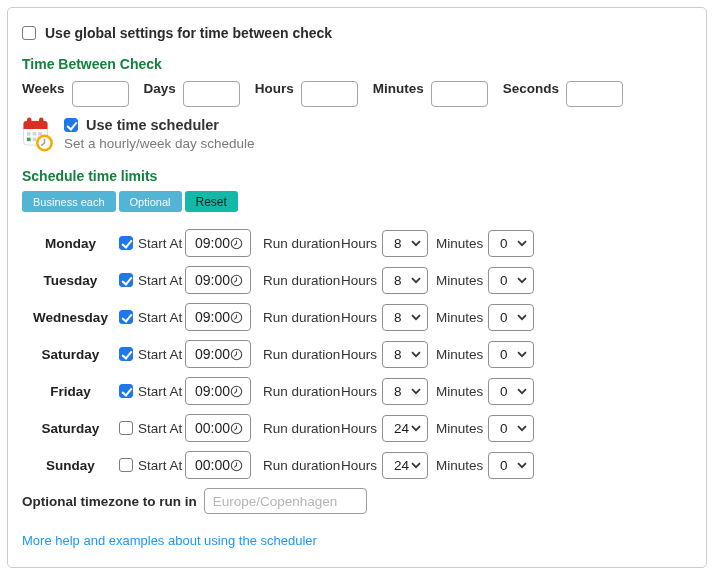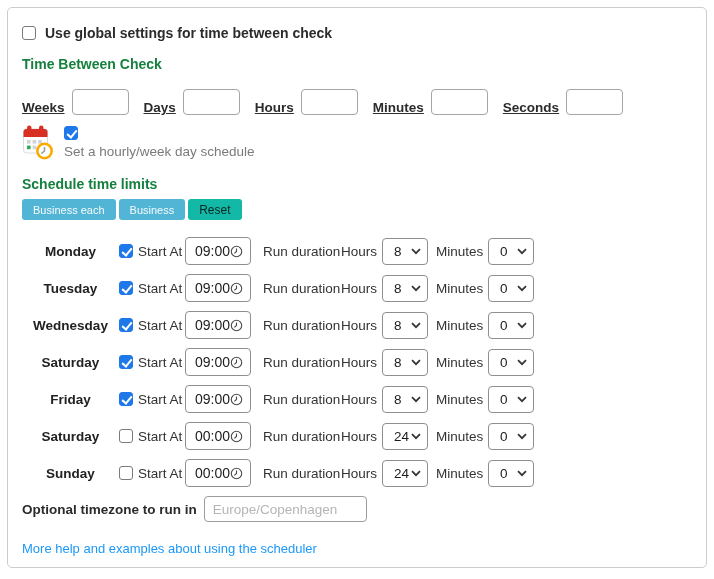--- a/index.html
+++ b/index.html
@@ -16,21 +16,21 @@
     padding:14px 14px 20px 14px;
     background:#fff;
   }
   
   .global-row { display:flex; align-items:center; margin-top:2px; height:18px; }
   .global-row .g-label { font-weight:bold; font-size:14px; margin-left:9px; color:#2b2b2b; }
 
   h3.section { font-size:14px; font-weight:bold; color:#15803d; margin:14px 0 0 0; height:17px; }
 
   
-  .tbc-row { display:flex; align-items:flex-end; margin-top:16px; height:26px;text-decoration:underline; }
+  .tbc-row { display:flex; align-items:flex-start; margin-top:8px; height:26px; }
   .tbc-row label { font-weight:bold; margin-right:7px; color:#2b2b2b; }
   .tbc-row input[type=text] {
     width:57px; height:26px; border:1px solid #a5a5a5; border-radius:4px;
     margin-right:15px; font:inherit; padding:0 6px; outline:none;
   }
   .help-text { color:#8c8c8c; font-size:12.5px; margin-top:9px; height:15px; }
 
   
   .sched-head { display:flex; align-items:flex-start; margin-top:9px; height:38px; }
   .sched-head .icon-wrap { margin-right:10px; width:32px; }
@@ -145,31 +145,32 @@
         <rect x="16.2" y="16" width="3.6" height="3.6" fill="#cfd3d8"></rect>
         <rect x="5" y="21.6" width="3.6" height="3.6" fill="#34a853"></rect>
         <rect x="10.6" y="21.6" width="3.6" height="3.6" fill="#cfd3d8"></rect>
         <circle cx="22.5" cy="27" r="7.2" fill="#fff" stroke="#f9ab00" stroke-width="2.6"></circle>
         <path d="M22.5 23.6 v3.4 l-2.6 2.2" fill="none" stroke="#9aa0a6" stroke-width="1.6" stroke-linecap="round"></path>
       </svg>
     </span>
     <div>
       <div class="sched-title-row">
         <input type="checkbox" class="cb" checked="" style="">
+        <span class="sched-title">Use time scheduler</span>
       </div>
       <div class="sched-sub">Set a hourly/week day schedule</div>
     </div>
   </div>
 
   
   <h3 class="section">Schedule time limits</h3>
 
   <div class="preset-row">
     <button class="btn btn-blue">Business each</button>
-    <button class="btn btn-blue">Business</button>
+    <button class="btn btn-blue">Optional</button>
     <button class="btn btn-gray">Reset</button>
   </div>
 
   <div class="days">
 
     <div class="day-row">
       <span class="day-name">Monday</span>
       <input type="checkbox" class="cb" checked="" style="">
       <span class="lbl start-at">Start At</span>
       <span class="time-field">

